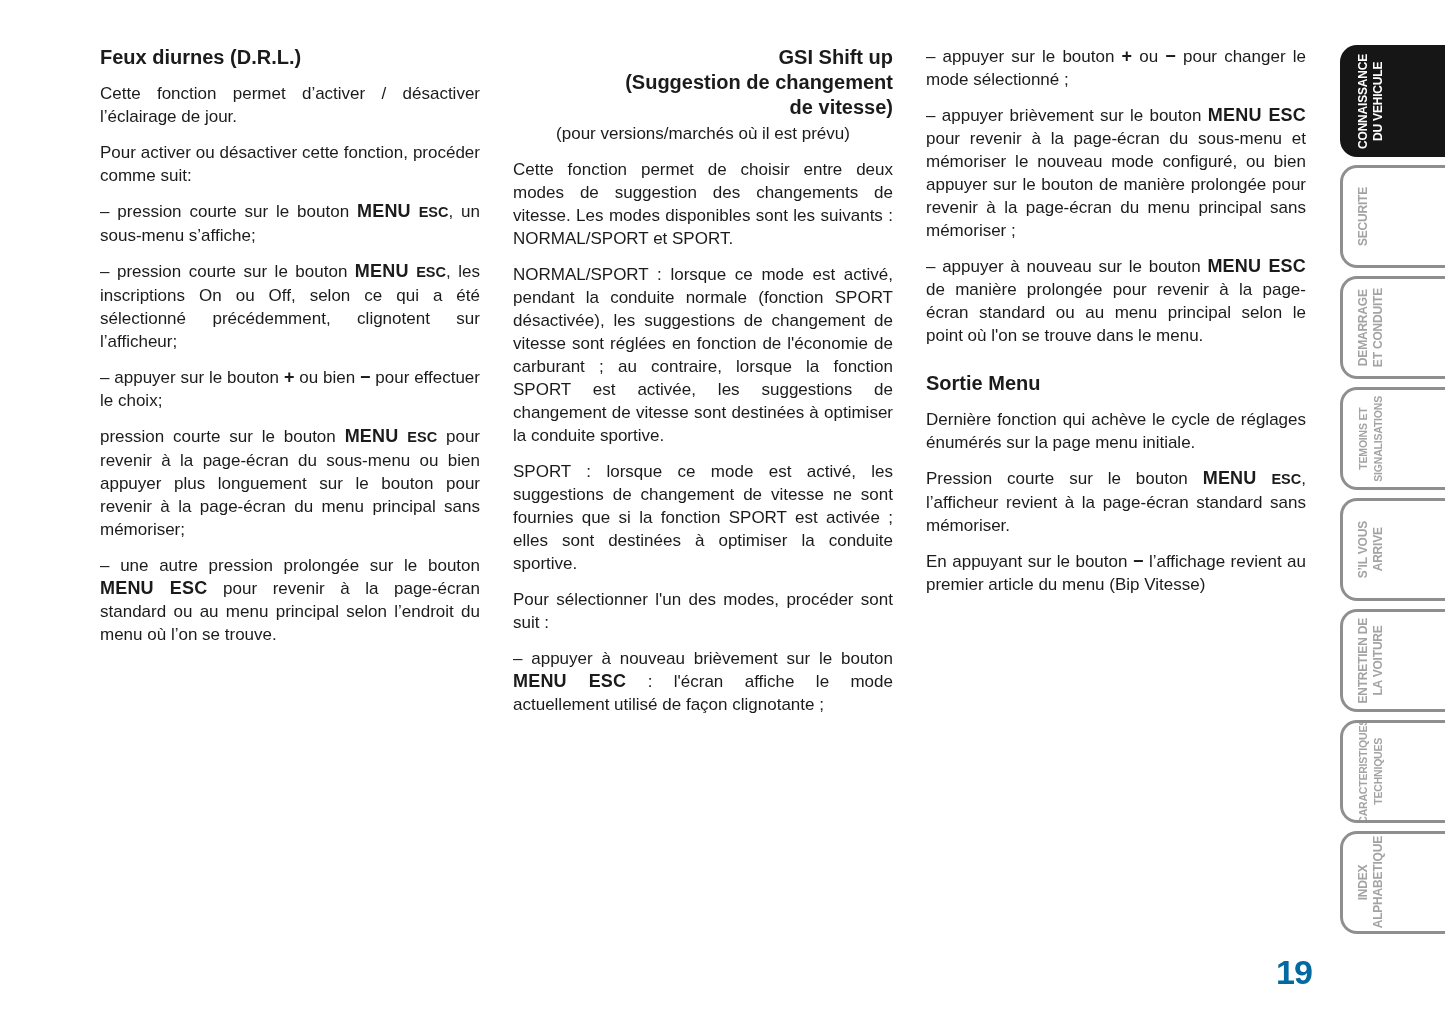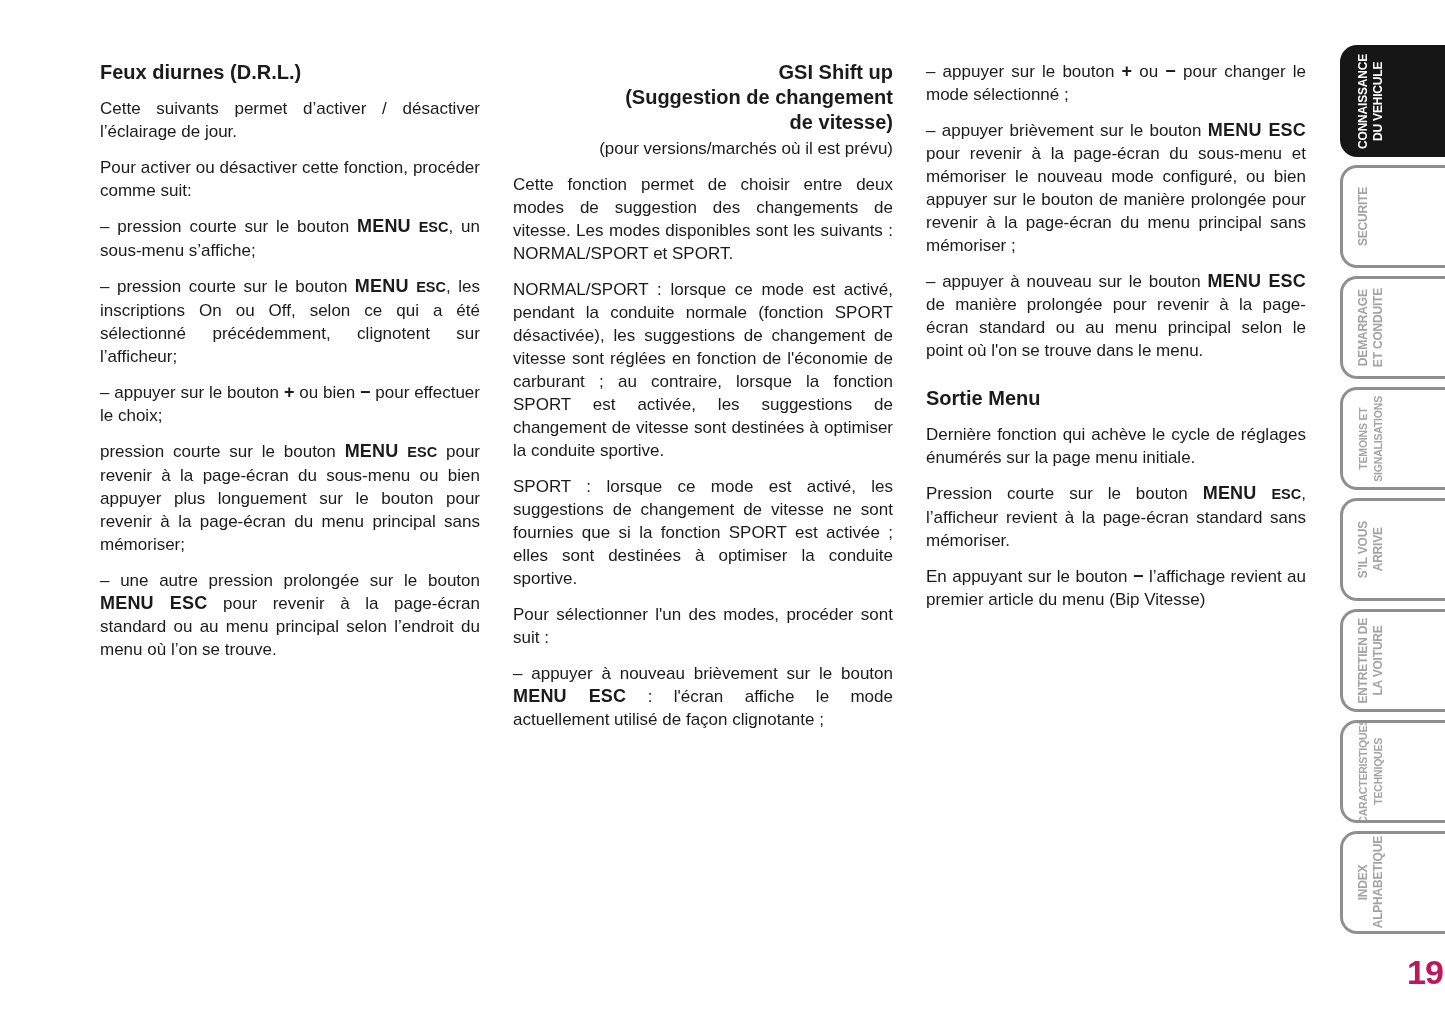--- a/index.html
+++ b/index.html
@@ -8,35 +8,35 @@
     background: #ffffff;
     font-family: "Liberation Sans", sans-serif;
     color: #1b1b1b;
     overflow: hidden;
   }
   .page { position: relative; width: 1445px; height: 1026px; background: #fff; }
 
   
   .content {
     position: absolute; left: 100px; top: 45px;
-    display: flex; gap: 33px; margin-top: 15px;
+    display: flex; gap: 33px;
   }
   .col {
     width: 380px;
     font-size: 17px; line-height: 23px;
     text-align: justify;
   }
   .col p { margin: 0 0 13px 0; }
   .heading {
     font-weight: bold; font-size: 20px; line-height: 25px;
     margin: 0 0 12px 0; white-space: pre-line; text-align: left;
   }
   .heading.tight { margin-bottom: 2px; text-align: right; }
   .heading.spaced { margin-top: 24px; }
-  .subtitle { margin: 0 0 13px 0; text-align: right; }
+  .subtitle { margin: 0 0 13px 0; text-align: center; }
   .menu { font-weight: bold; font-size: 18px; letter-spacing: 0.2px; }
   .esc  { font-weight: bold; font-size: 14.5px; }
   .sym  { font-weight: bold; font-size: 18px; }
 
   
   .tabs {
     position: absolute; right: 0; top: 45px; width: 105px;
     display: flex; flex-direction: column; gap: 8px;
   }
   .tab {
@@ -60,33 +60,33 @@
     font-weight: bold; font-size: 12px; line-height: 14.5px;
     letter-spacing: -0.2px;
     color: #a3a3a3;
     text-align: center;
     white-space: pre-line;
   }
   .tab-label.small { font-size: 10.5px; }
   .tab.active .tab-label { color: #ffffff; }
 
   .page-number {
-    position: absolute; left: 1407px; top: 953px;
+    position: absolute; left: 1276px; top: 953px;
     font-weight: bold; font-size: 34px; letter-spacing: -1px;
-    color: #be185d;
+    color: #0369a1;
   }
 </style>
 </head>
 <body>
 
 <div class="page">
   <main class="content">
     <section class="col">
         <div class="heading">Feux diurnes (D.R.L.)</div>
-        <p><span>Cette suivants permet d’activer / désactiver l’éclairage de jour.</span></p>
+        <p><span>Cette fonction permet d’activer / désactiver l’éclairage de jour.</span></p>
         <p><span>Pour activer ou désactiver cette fonction, procéder comme suit:</span></p>
         <p><span>– pression courte sur le bouton </span><span class="menu">MENU</span><span> </span><span class="esc">ESC</span><span>, un sous-menu s’affiche;</span></p>
         <p><span>– pression courte sur le bouton </span><span class="menu">MENU</span><span> </span><span class="esc">ESC</span><span>, les inscriptions On ou Off, selon ce qui a été sélectionné précédemment, clignotent sur l’afficheur;</span></p>
         <p><span>– appuyer sur le bouton </span><span class="sym">+</span><span> ou bien </span><span class="sym">−</span><span> pour effectuer le choix;</span></p>
         <p><span>pression courte sur le bouton </span><span class="menu">MENU</span><span> </span><span class="esc">ESC</span><span> pour revenir à la page-écran du sous-menu ou bien appuyer plus longuement sur le bouton pour revenir à la page-écran du menu principal sans mémoriser;</span></p>
         <p><span>– une autre pression prolongée sur le bouton </span><span class="menu">MENU ESC</span><span> pour revenir à la page-écran standard ou au menu principal selon l’endroit du menu où l’on se trouve.</span></p>
       </section>
     <section class="col">
         <div class="heading tight">GSI Shift up
 (Suggestion de changement

